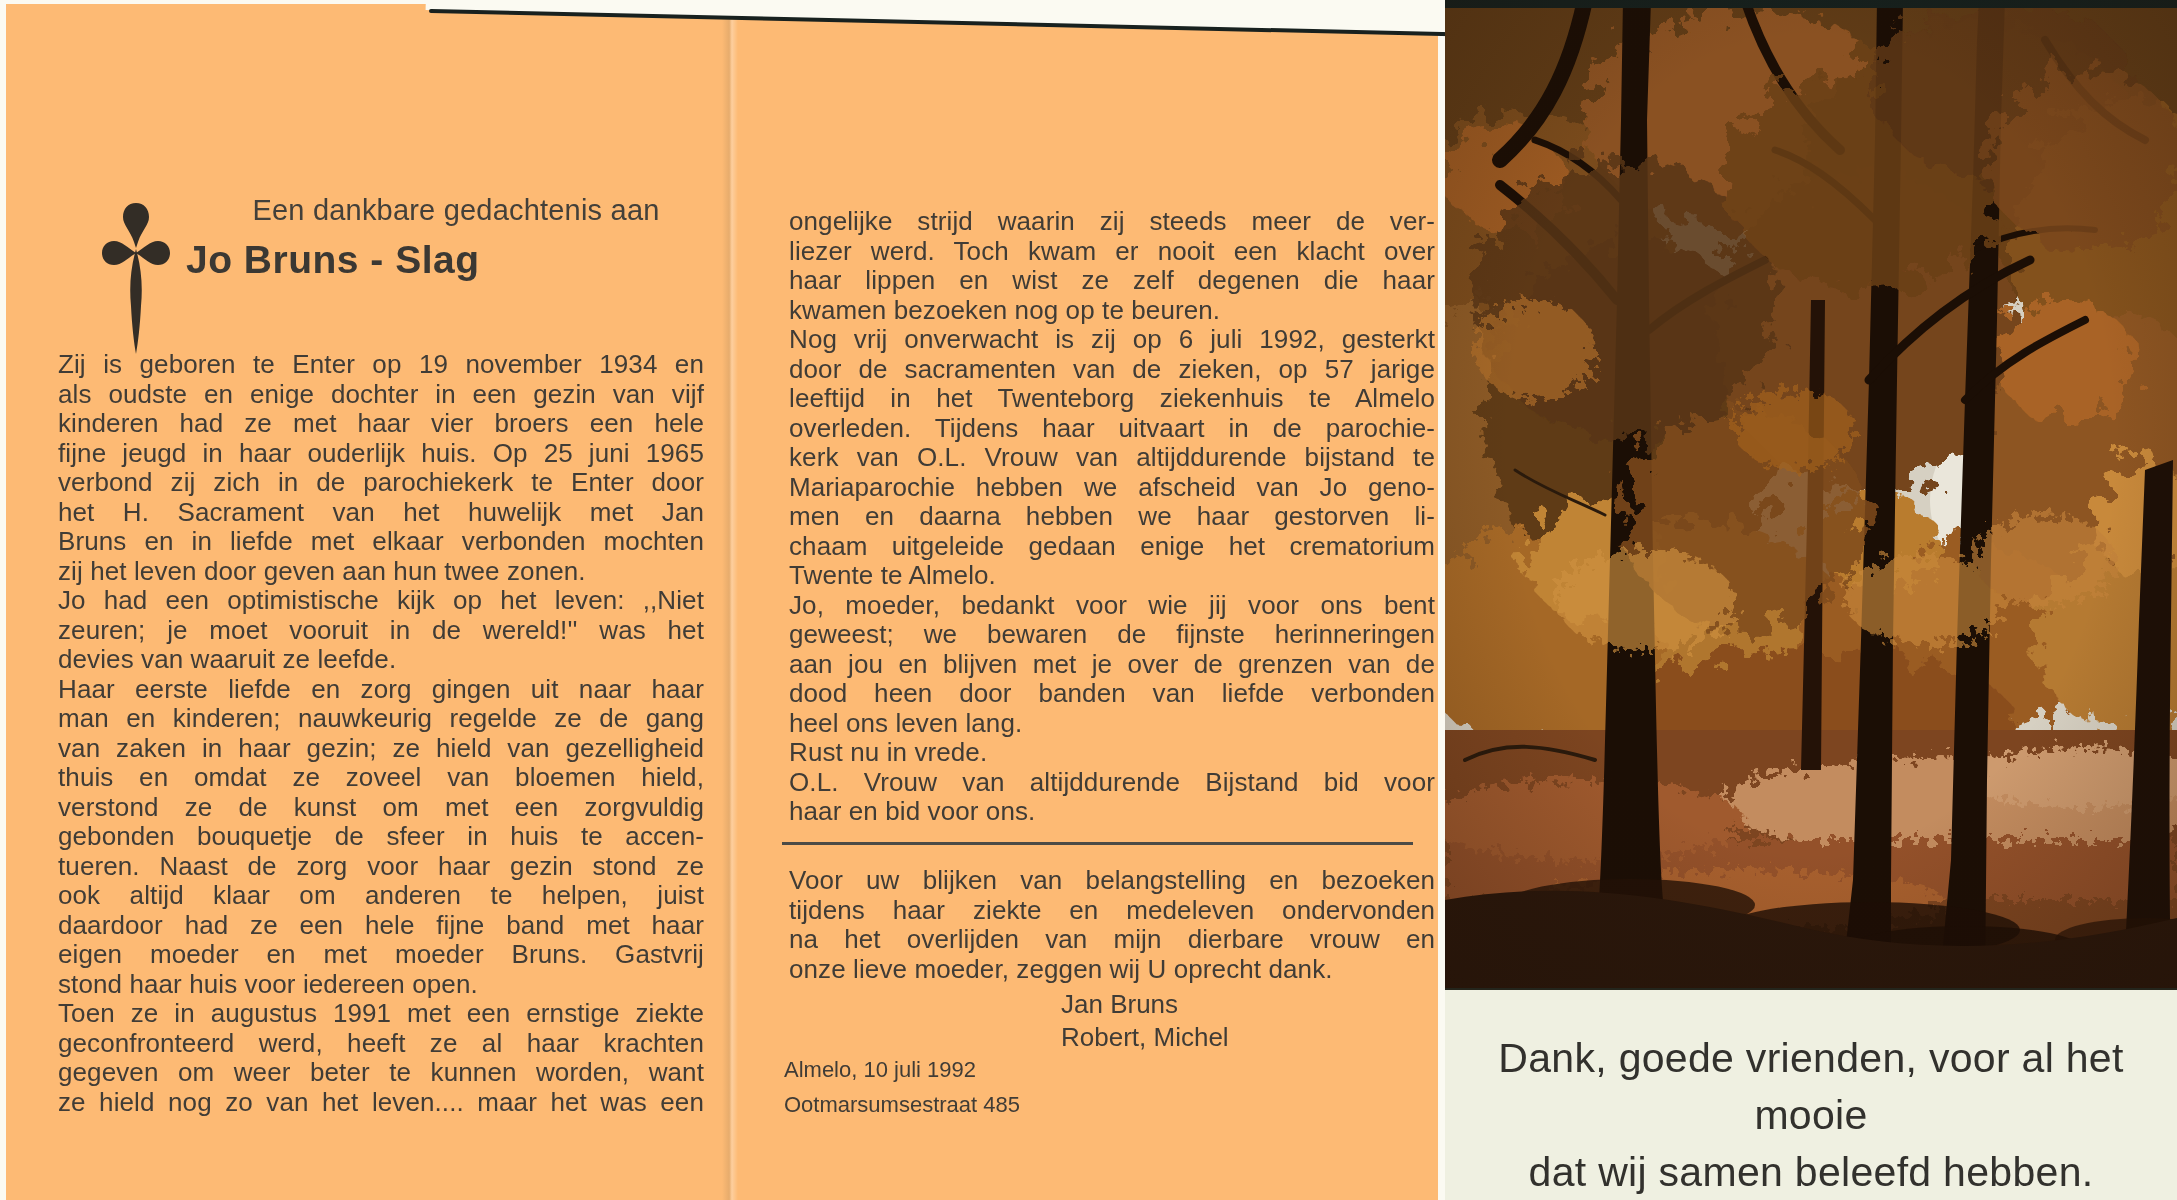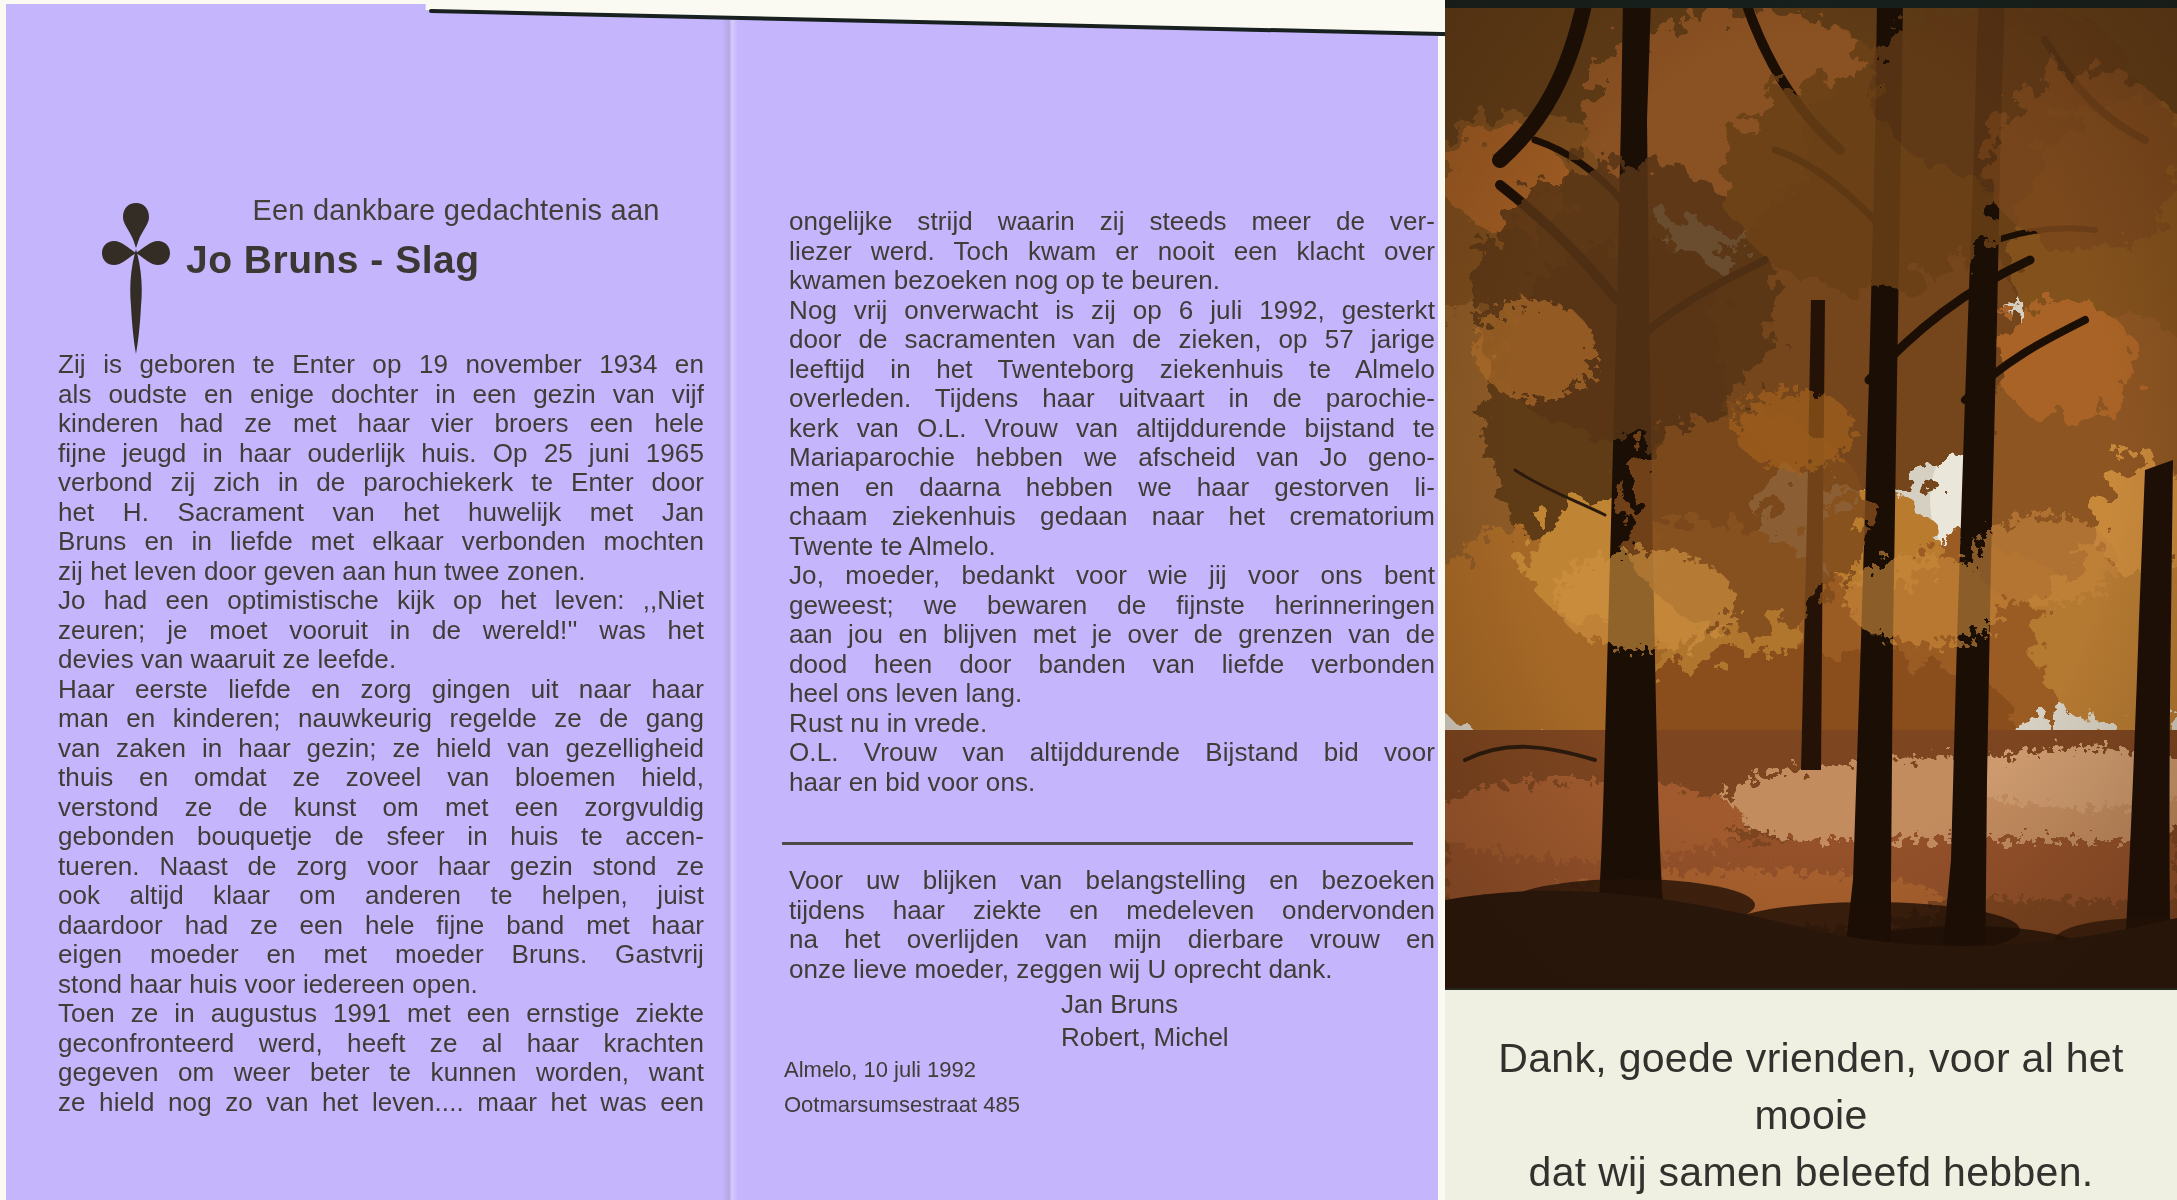--- a/index.html
+++ b/index.html
@@ -5,21 +5,21 @@
   html,body{margin:0;padding:0;}
   body{
     width:2177px;height:1200px;position:relative;overflow:hidden;
     background:#fbfaf2;
     font-family:"Liberation Sans", sans-serif;
     color:#3f3b35;
   }
   
   .card{
     position:absolute;left:6px;top:4px;width:1432px;height:1196px;
-    background:#c4b5fd;
+    background:#fdba74;
   }
   .fold{
     position:absolute;left:716px;top:0;width:16px;height:1196px;
     background:linear-gradient(90deg,rgba(95,85,62,0) 0%,rgba(95,85,62,0.14) 45%,rgba(255,255,255,0.30) 62%,rgba(95,85,62,0) 100%);
   }
   .scan-top-white{
     position:absolute;left:420px;top:-30px;width:1030px;height:36px;
     background:#fbfaf2;transform:rotate(1.3deg);transform-origin:left center;
   }
   .scan-top-line{
@@ -106,29 +106,30 @@
       <div class="tline tend">stond haar huis voor iedereen open.</div>
       <div class="tline">Toen ze in augustus 1991 met een ernstige ziekte</div>
       <div class="tline">geconfronteerd werd, heeft ze al haar krachten</div>
       <div class="tline">gegeven om weer beter te kunnen worden, want</div>
       <div class="tline">ze hield nog zo van het leven.... maar het was een</div>
     </div>
 
   <div class="mp-body">
       <div class="tline">ongelijke strijd waarin zij steeds meer de ver-</div>
       <div class="tline">liezer werd. Toch kwam er nooit een klacht over</div>
+      <div class="tline">haar lippen en wist ze zelf degenen die haar</div>
       <div class="tline tend">kwamen bezoeken nog op te beuren.</div>
       <div class="tline">Nog vrij onverwacht is zij op 6 juli 1992, gesterkt</div>
       <div class="tline">door de sacramenten van de zieken, op 57 jarige</div>
       <div class="tline">leeftijd in het Twenteborg ziekenhuis te Almelo</div>
       <div class="tline">overleden. Tijdens haar uitvaart in de parochie-</div>
       <div class="tline">kerk van O.L. Vrouw van altijddurende bijstand te</div>
       <div class="tline">Mariaparochie hebben we afscheid van Jo geno-</div>
       <div class="tline">men en daarna hebben we haar gestorven li-</div>
-      <div class="tline">chaam ziekenhuis gedaan naar het crematorium</div>
+      <div class="tline">chaam uitgeleide gedaan enige het crematorium</div>
       <div class="tline tend">Twente te Almelo.</div>
       <div class="tline">Jo, moeder, bedankt voor wie jij voor ons bent</div>
       <div class="tline">geweest; we bewaren de fijnste herinneringen</div>
       <div class="tline">aan jou en blijven met je over de grenzen van de</div>
       <div class="tline">dood heen door banden van liefde verbonden</div>
       <div class="tline tend">heel ons leven lang.</div>
       <div class="tline tend">Rust nu in vrede.</div>
       <div class="tline">O.L. Vrouw van altijddurende Bijstand bid voor</div>
       <div class="tline tend">haar en bid voor ons.</div>
     </div>

